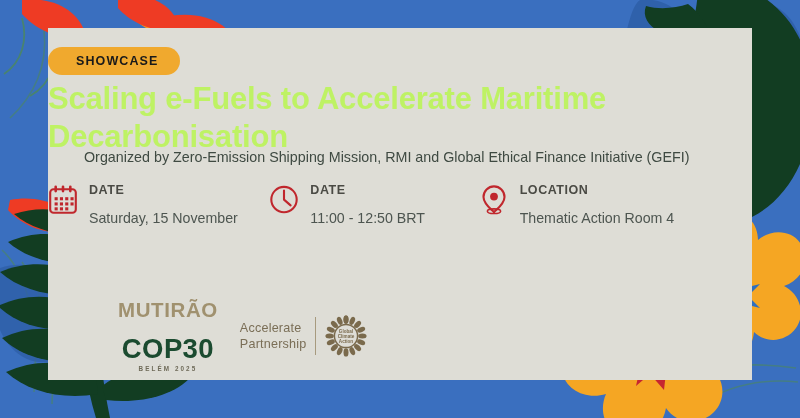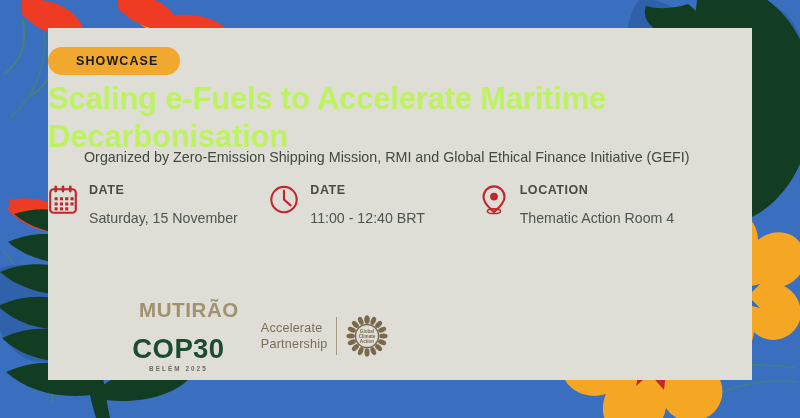--- a/index.html
+++ b/index.html
@@ -125,21 +125,20 @@
   }
   .cop-logo {
     text-align: center;
     line-height: 1;
   }
   .cop-mutirao {
     color: #A0916F;
     font-size: 20.5px;
     font-weight: bold;
     letter-spacing: 0.6px;
-    margin-left: 21px;
   }
   .cop-cop30 {
     color: #1B4B30;
     font-size: 27.5px;
     font-weight: bold;
     letter-spacing: 0.4px;
     margin-top: 14px;
   }
   .cop-belem {
     color: #6E6A58;
@@ -361,21 +360,21 @@
       </div>
     </div>
 
     <div class="meta-item time">
       <svg class="meta-icon" viewBox="0 0 30 31">
         <circle cx="15" cy="15.6" r="12.7" fill="none" stroke="#C0272D" stroke-width="2.1"></circle>
         <path d="M15,6.6 L15,15.6 L21.6,21.4" fill="none" stroke="#C0272D" stroke-width="2.1" stroke-linecap="round" stroke-linejoin="round"></path>
       </svg>
       <div class="meta-text">
         <div class="meta-label">DATE</div>
-        <div class="meta-value">11:00 - 12:40 BRT</div>
+        <div class="meta-value">11:00 - 12:50 BRT</div>
       </div>
     </div>
 
     <div class="meta-item loc">
       <svg class="meta-icon" viewBox="0 0 30 31">
         <path d="M15,2.4 C20.8,2.4 25.5,7.1 25.5,12.9
                  C25.5,19.4 18.6,24.6 15,28.2
                  C11.4,24.6 4.5,19.4 4.5,12.9
                  C4.5,7.1 9.2,2.4 15,2.4 Z" fill="none" stroke="#C0272D" stroke-width="2.1" stroke-linejoin="round"></path>
         <circle cx="15" cy="12.6" r="3.9" fill="#C0272D"></circle>

